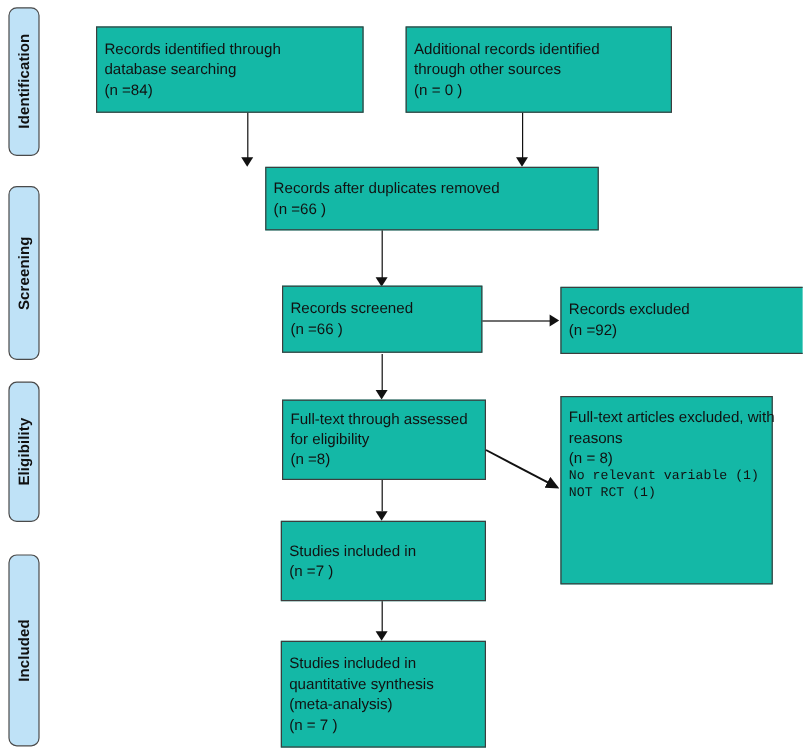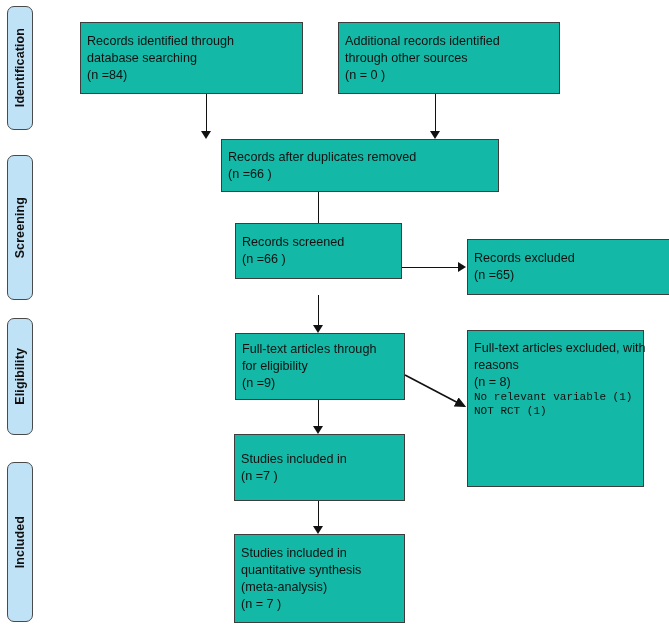--- a/index.html
+++ b/index.html
@@ -141,40 +141,40 @@
   <div class="arrowhead-down" style="left:430px; top:131px;"></div>
 
   <div class="fbox" style="left:180px; top:139px; width:278px; height:53px;margin-left:41px;">
     <div class="line">Records after duplicates removed</div>
     <div class="line">(n =66   )</div>
   </div>
 
   <div class="vline" style="left:318px; top:192px; height:40px;"></div>
   <div class="arrowhead-down" style="left:313px; top:231px;"></div>
 
-  <div class="fbox" style="left:235px; top:223px; width:167px; height:56px;">
+  <div class="fbox" style="left:235px; top:238px; width:167px; height:56px;">
     <div class="line">Records screened</div>
     <div class="line">(n =66  )</div>
   </div>
 
   <div class="fbox" style="left:467px; top:239px; width:206px; height:56px;">
     <div class="line">Records excluded</div>
-    <div class="line">(n =65)</div>
+    <div class="line">(n =92)</div>
   </div>
 
   <div class="hline" style="left:402px; top:267px; width:57px;"></div>
   <div class="arrowhead-right" style="left:458px; top:262px;"></div>
 
   <div class="vline" style="left:318px; top:295px; height:30px;"></div>
   <div class="arrowhead-down" style="left:313px; top:325px;"></div>
 
   <div class="fbox" style="left:235px; top:333px; width:170px; height:67px;">
-    <div class="line">Full-text articles through</div>
+    <div class="line">Full-text through assessed</div>
     <div class="line">for eligibility</div>
-    <div class="line">(n =9)</div>
+    <div class="line">(n =8)</div>
   </div>
 
   <div class="fbox top-align" style="left:467px; top:330px; width:177px; height:157px;">
     <div class="line">Full-text articles excluded, with</div>
     <div class="line">reasons</div>
     <div class="line">(n = 8)</div>
     <div class="sub">No relevant variable (1)</div>
     <div class="sub">NOT RCT (1)</div>
   </div>
 

